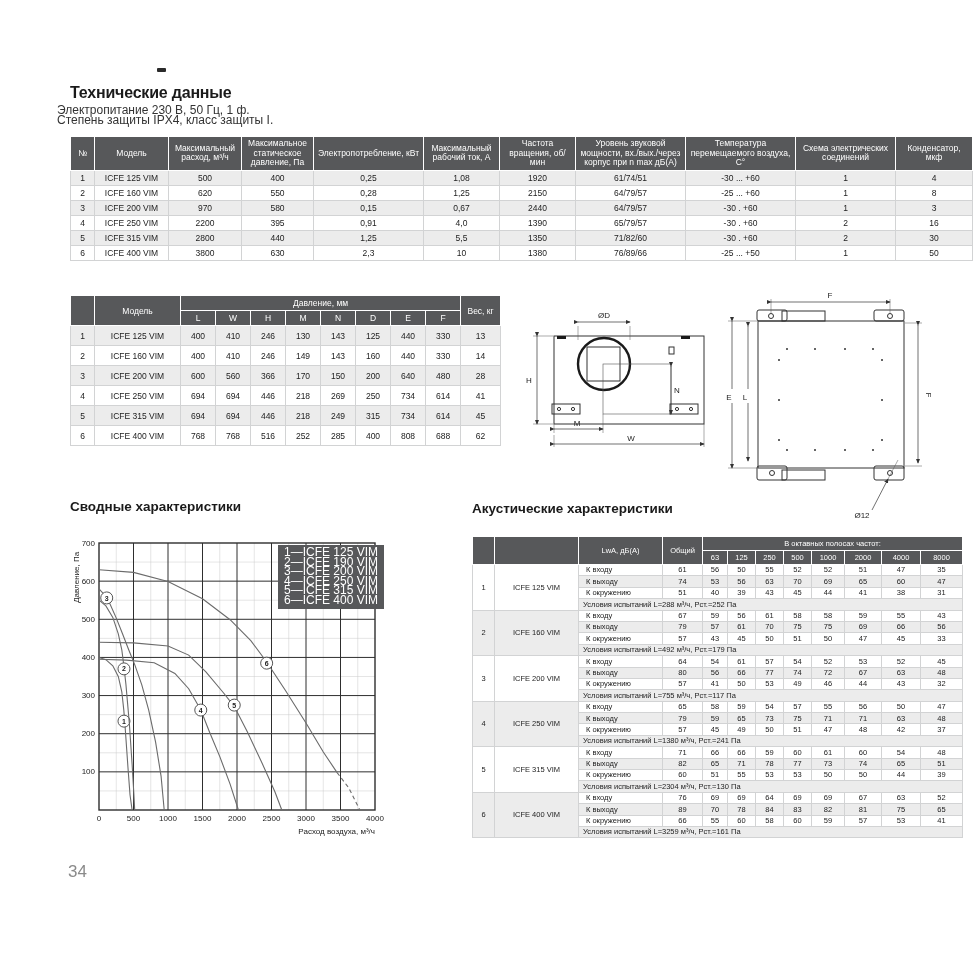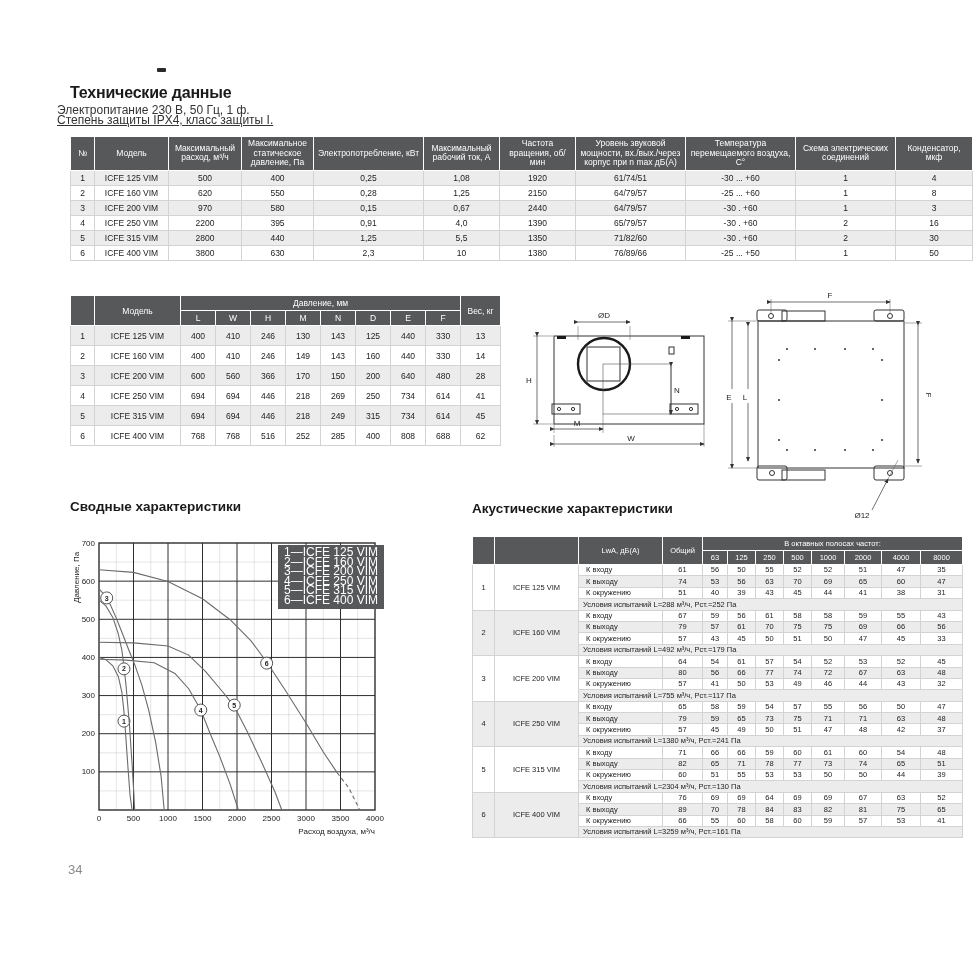--- a/index.html
+++ b/index.html
@@ -2,24 +2,24 @@
 <html><head>
 <meta charset="utf-8">
 <style>
   html,body{margin:0;padding:0;background:#fff;}
   .page{position:relative;width:976px;height:976px;background:#fff;overflow:hidden;
         font-family:"Liberation Sans",sans-serif;color:#1a1a1a;margin-left:32px;}
   .abs{position:absolute;}
   .artifact{left:125px;top:68px;width:9px;height:4px;background:#2a2a2a;border-radius:1px;}
   h1.title{left:38px;top:84px;margin:0;font-size:16px;font-weight:bold;letter-spacing:-0.2px;}
   .sub{left:25px;font-size:12px;color:#333;line-height:10px;}
-  .sub1{top:105px;} .sub2{top:115px;text-decoration:underline;}
+  .sub1{top:105px;} .sub2{top:115px;}
   h2.sec{margin:0;font-size:13.5px;font-weight:bold;}
   .perf-title{left:38px;top:499px;} .ac-title{left:440px;top:501px;}
-  .pagenum{left:36px;top:862px;font-size:13px;color:#8a8a8a;}
+  .pagenum{left:36px;top:862px;font-size:17px;color:#8a8a8a;}
 
   table{border-collapse:collapse;table-layout:fixed;}
   th{background:#57585a;color:#fff;font-weight:normal;border:1px solid #fff;
      text-align:center;vertical-align:middle;}
   td{border:1px solid #d2d3d4;text-align:center;vertical-align:middle;color:#222;}
 
   .t1{left:38px;top:136px;width:902px;}
   .t1 th{font-size:8.5px;padding:2px 2px;line-height:9.5px;}
   .t1 td{font-size:8.5px;padding:1px 2px;height:12px;}
   .t1 tbody tr:nth-child(odd) td{background:#ececec;}
@@ -453,21 +453,21 @@
         <text x="164.24" y="176.70714285714286" text-anchor="middle" class="mk">5</text>
         <polyline points="29.0,38.7 63.5,41.4 98.0,50.5 132.5,67.7 160.1,88.7 180.8,109.6 196.7,131.0 215.3,159.2 236.0,192.0 253.3,221.0 267.1,241.6" fill="none" stroke="#6b6b6b" stroke-width="1.1"></polyline>
         <polyline points="267.1,241.6 278.8,256.9 289.8,279.0" fill="none" stroke="#6b6b6b" stroke-width="1.1" stroke-dasharray="4 3"></polyline>
         <circle cx="196.67000000000002" cy="132.14999999999998" r="6" fill="#fff" stroke="#555" stroke-width="1"></circle>
         <text x="196.67000000000002" y="134.74999999999997" text-anchor="middle" class="mk">6</text>
         <text x="9" y="46.32857142857142" text-anchor="middle" class="axl" transform="rotate(-90 9 46.32857142857142)">Давление, Па</text>
         <text x="305" y="303" text-anchor="end" class="axl">Расход воздуха, м³/ч</text>
       </svg>
     <div class="legend">
       <div>1—ICFE 125 VIM</div>
-        <div>2—ICFE 160 VIM</div>
+        <div>2—ICFE 190 VIM</div>
         <div>3—ICFE 200 VIM</div>
         <div>4—ICFE 250 VIM</div>
         <div>5—ICFE 315 VIM</div>
         <div>6—ICFE 400 VIM</div>
     </div>
   </div>
 
   <h2 class="abs sec ac-title">Акустические характеристики</h2>
 
   <table class="abs ac">

